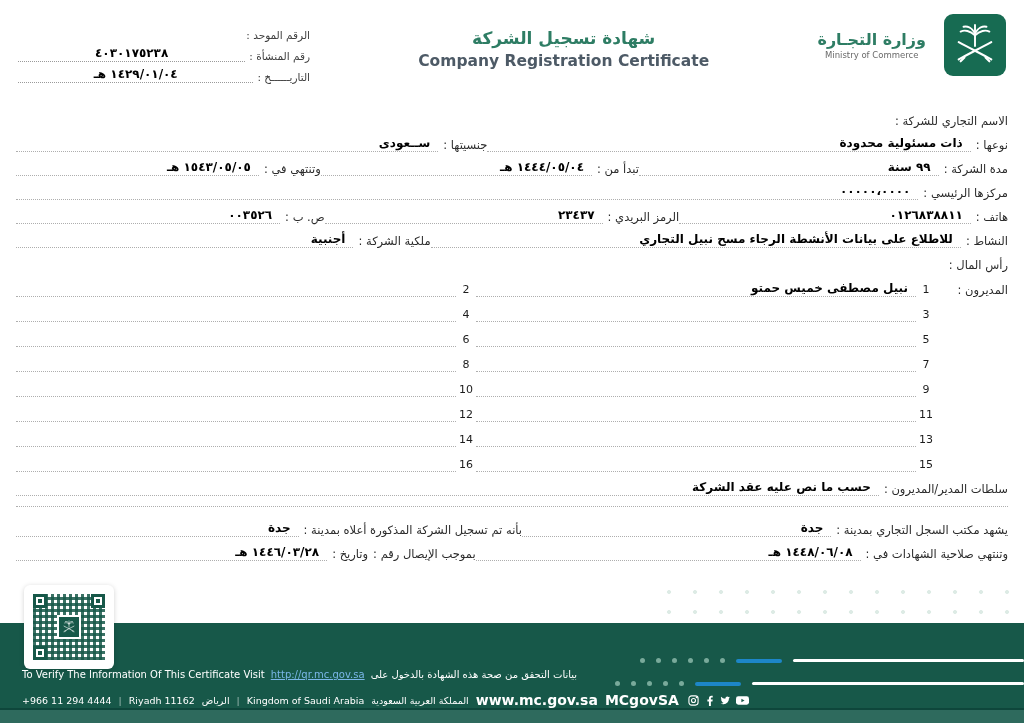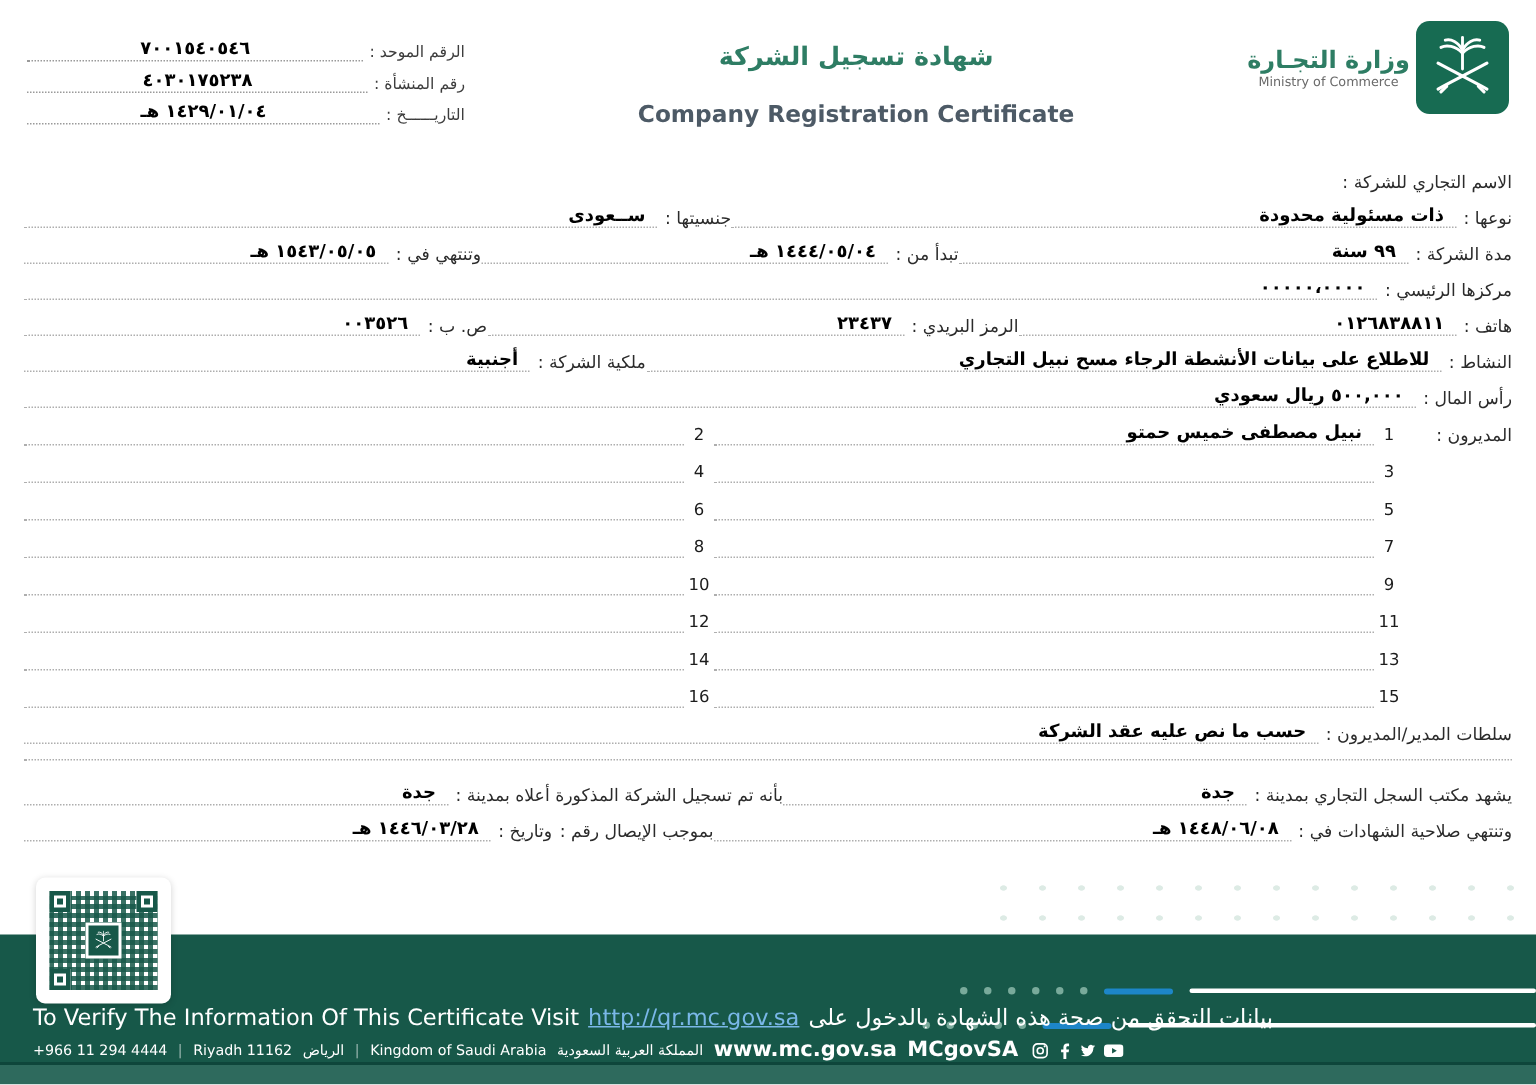--- a/index.html
+++ b/index.html
@@ -8,22 +8,22 @@
 
   
   .hdr{position:absolute;top:12px;left:18px;right:18px;height:86px;display:flex;align-items:flex-start;}
   .h-left{width:292px;direction:rtl;padding-top:8px;}
   .h-row{display:flex;align-items:flex-end;height:21px;font-size:10.5px;color:#3d3d3d;}
   .h-row .lbl{white-space:nowrap;padding-left:4px;}
   .h-line{flex:1;border-bottom:1px dotted #9a9a9a;text-align:center;font-weight:bold;
           font-size:12px;color:#000;line-height:1.15;}
   .h-center{flex:1;text-align:center;padding-top:16px;}
   .t-ar{color:#2e7d64;font-size:17px;font-weight:bold;}
-  .t-en{color:#4d5a66;font-size:15.5px;font-weight:bold;margin-top:19px;}
-  .h-right{display:flex;align-items:center;gap:4px;padding-top:2px;}
+  .t-en{color:#4d5a66;font-size:15.5px;font-weight:bold;margin-top:4px;}
+  .h-right{display:flex;align-items:center;gap:18px;padding-top:2px;}
   .m-text{text-align:center;}
   .m-ar{color:#2e7d64;font-size:16px;font-weight:bold;}
   .m-en{color:#6a6a6a;font-size:8.5px;margin-top:1px;}
   .logo{width:62px;height:62px;background:#176b52;border-radius:9px;display:flex;
         align-items:center;justify-content:center;}
 
   
   .content{position:absolute;top:104px;left:16px;right:16px;direction:rtl;}
   .frow{display:flex;align-items:flex-end;height:24px;font-size:11.5px;color:#2b2b2b;}
   .frow .lbl{white-space:nowrap;padding-left:5px;}
@@ -37,21 +37,21 @@
 
   
   .dotgrid{position:absolute;top:582px;right:8px;width:360px;height:40px;opacity:.85;
            background:radial-gradient(#d7e7e0 2px,transparent 2.6px);background-size:26px 20px;}
   .band{position:absolute;left:0;right:0;top:623px;height:85px;background:#175849;}
   .strip{position:absolute;left:0;right:0;bottom:0;height:13px;background:#2e6a5d;border-top:2px solid #0e463b;}
   .deco{position:absolute;display:flex;align-items:center;gap:11px;}
   .deco .dot{width:5px;height:5px;border-radius:50%;background:#79aa9b;flex:none;}
   .deco .bdash{width:46px;height:4px;border-radius:2px;background:#1d86c8;flex:none;}
   .deco .wline{flex:1;height:3px;border-radius:2px;background:#ffffff;}
-  .verify{position:absolute;left:22px;top:669px;color:#fff;font-size:15px;display:flex;gap:6px;align-items:baseline;white-space:nowrap;}
+  .verify{position:absolute;left:22px;top:669px;color:#fff;font-size:10px;display:flex;gap:6px;align-items:baseline;white-space:nowrap;}
   .verify a{color:#7ab7e8;text-decoration:underline;}
   .contact{position:absolute;left:22px;top:692px;color:#fff;font-size:9.5px;display:flex;gap:7px;align-items:center;white-space:nowrap;}
   .contact .sepv{color:rgba(255,255,255,.55);}
   .site{font-size:14px;font-weight:bold;}
   .icons{display:flex;gap:5px;align-items:center;margin-left:2px;}
 
   
   .qrcard{position:absolute;left:24px;top:585px;width:90px;height:84px;background:#fff;
           border-radius:6px;box-shadow:0 1px 5px rgba(0,0,0,.18);display:flex;align-items:center;justify-content:center;}
   .qr{position:relative;width:72px;height:66px;
@@ -66,21 +66,20 @@
 </head>
 <body>
 
 <div class="page">
 
   <div class="hdr">
 
     <div class="h-left">
       <div class="h-row">
         <span class="lbl">الرقم الموحد :</span>
-        <span class="h-line">٧٠٠١٥٤٠٥٤٦</span>
       </div>
       <div class="h-row">
         <span class="lbl">رقم المنشأة :</span>
         <span class="h-line">٤٠٣٠١٧٥٢٣٨</span>
       </div>
       <div class="h-row">
         <span class="lbl">التاريــــــخ :</span>
         <span class="h-line">١٤٢٩/٠١/٠٤ هـ</span>
       </div>
     </div>
@@ -181,23 +180,20 @@
           <b>للاطلاع على بيانات الأنشطة الرجاء مسح نبيل التجاري</b>
         </span>
       <span class="lbl">ملكية الشركة :</span>
       <span class="ln">
           <b>أجنبية</b>
         </span>
     </div>
 
     <div class="frow">
       <span class="lbl">رأس المال :</span>
-      <span class="ln">
-          <b>٥٠٠,٠٠٠ ريال سعودي</b>
-        </span>
     </div>
 
     <div class="mrow">
       <span class="mlabel">المديرون :</span>
       <span class="mnum">1</span>
       <span class="ln">
           <b>نبيل مصطفى خميس حمتو</b>
         </span>
       <span class="mnum">2</span>
       <span class="ln">

